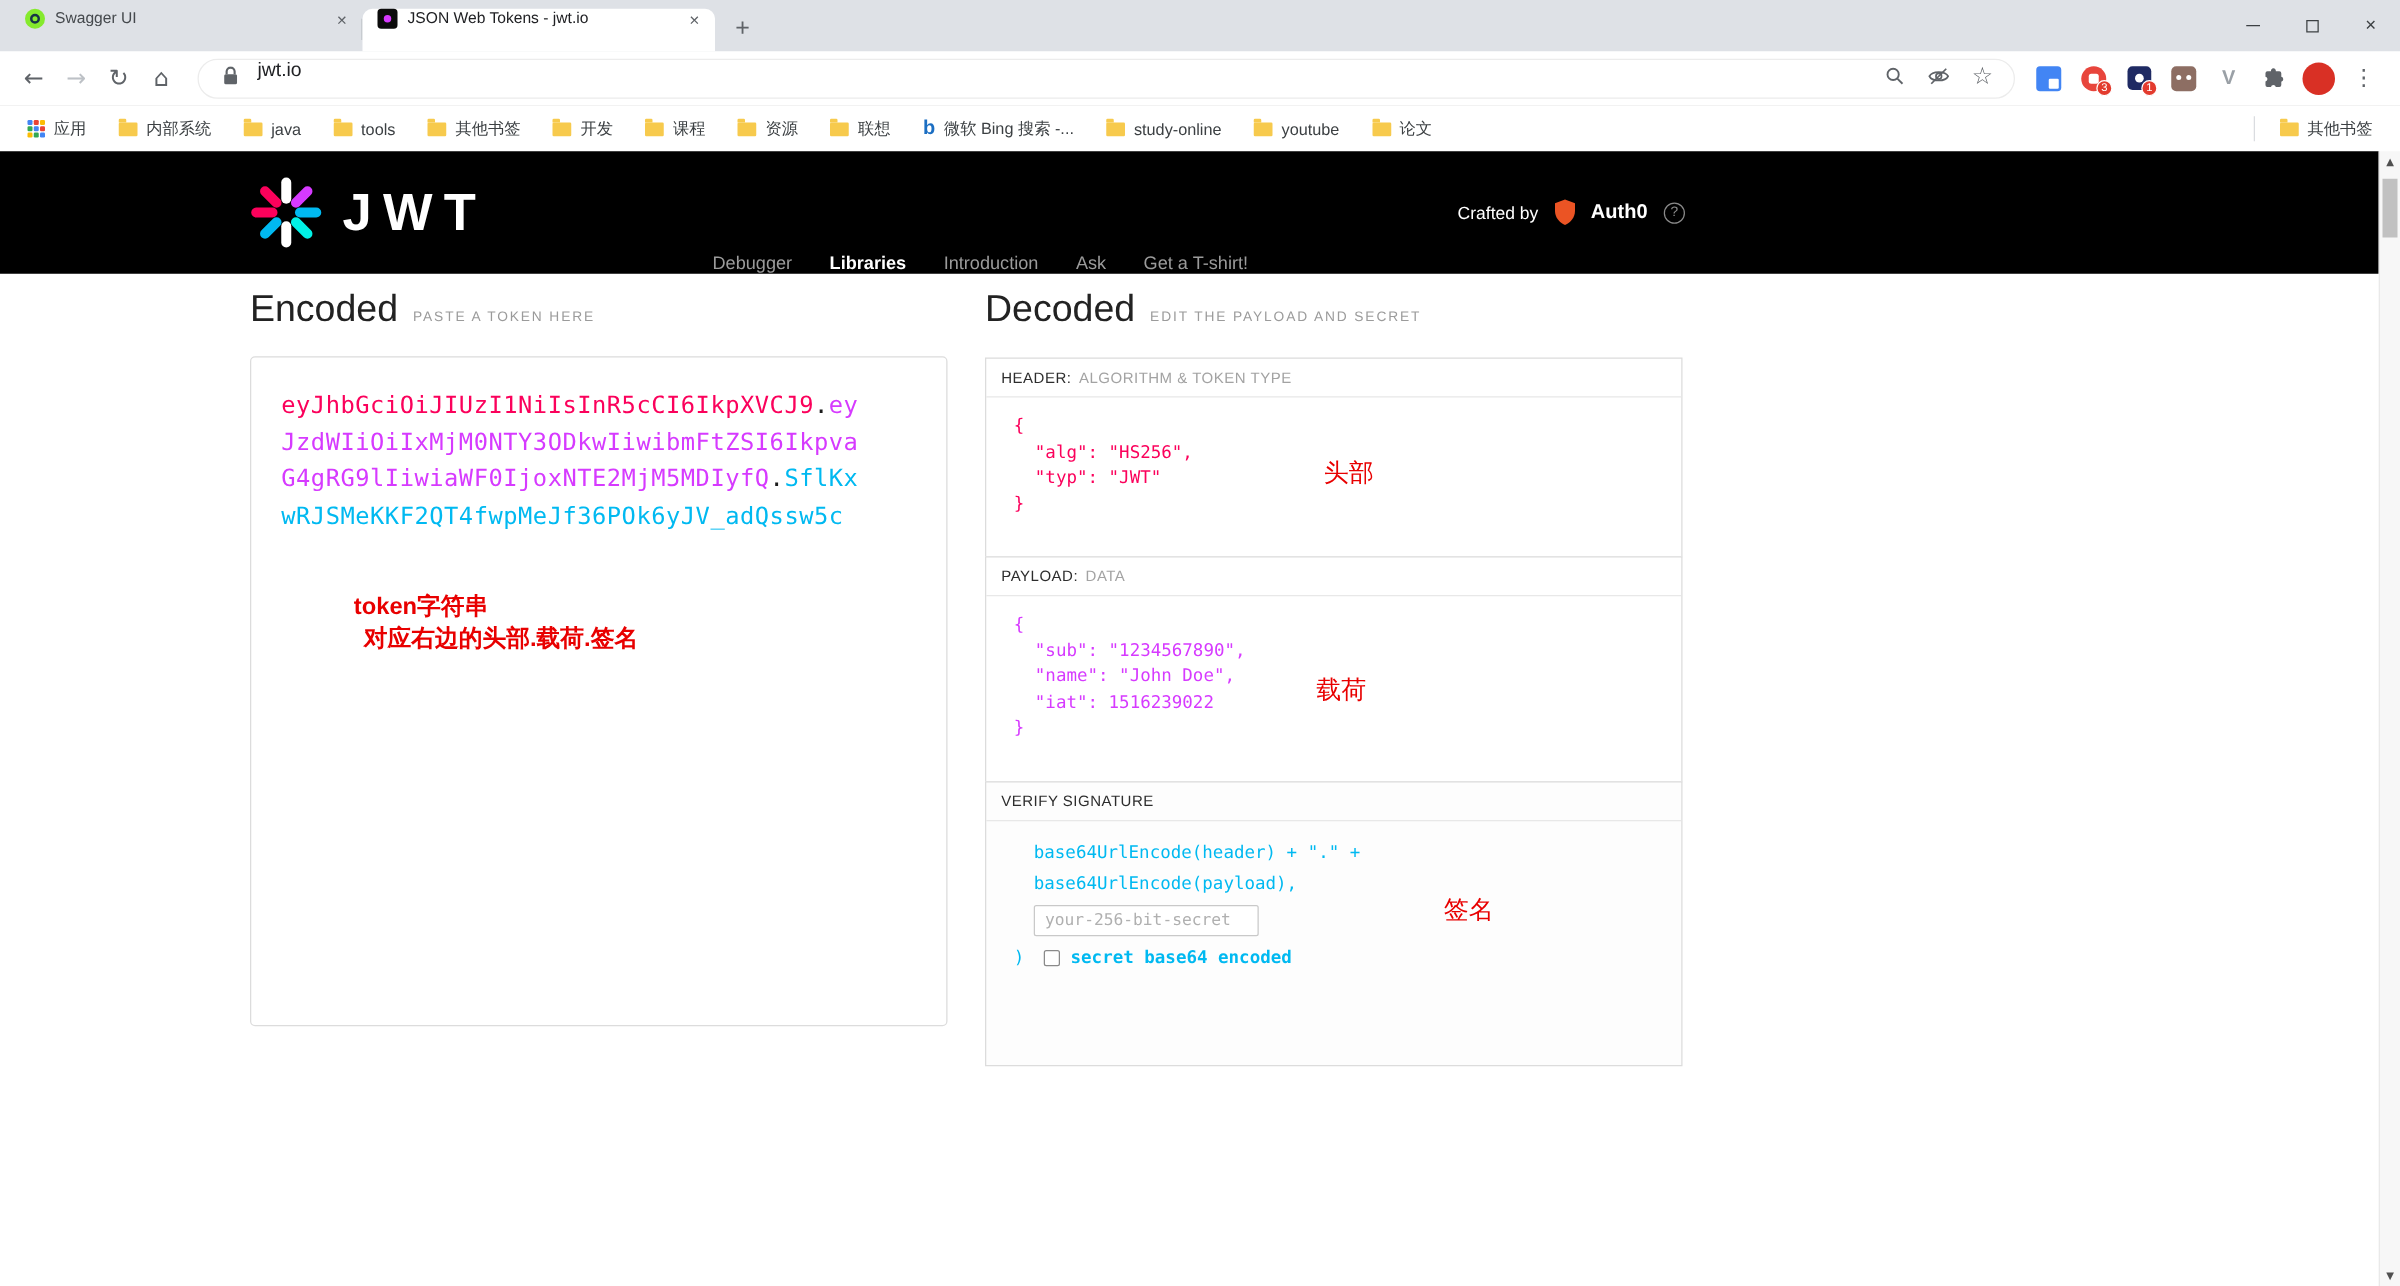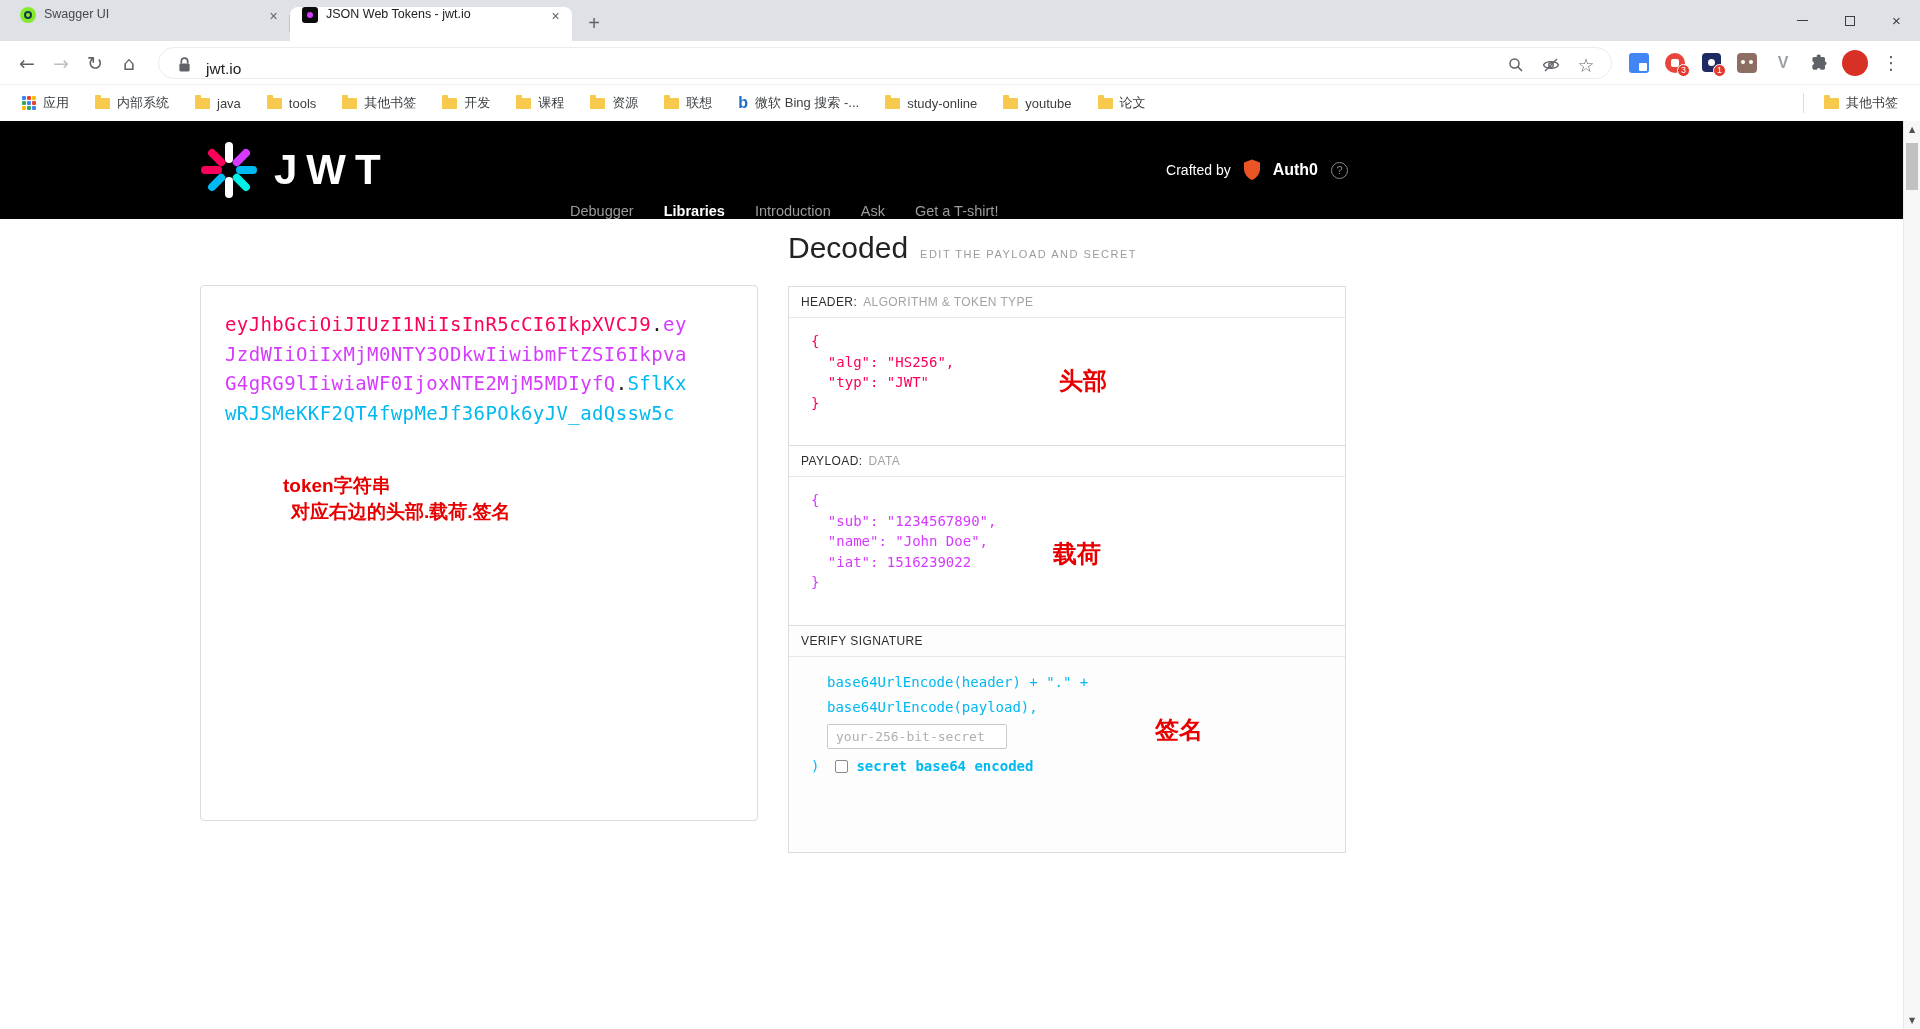--- a/index.html
+++ b/index.html
@@ -23,21 +23,21 @@
   .win-controls{position:absolute;right:0;top:0;height:41px;display:flex}
   .win-btn{width:47px;height:100%;display:flex;align-items:center;justify-content:center;color:#3c4043;font-size:15px}
   .min-glyph{width:11px;height:1px;background:#3c4043}
   .max-glyph{width:10px;height:10px;border:1px solid #3c4043}
 
   
   .toolbar{height:44px;background:#fff;display:flex;align-items:center;padding:0 10px;border-bottom:1px solid #f2f2f2}
   .nav-btn{width:34px;height:34px;display:flex;align-items:center;justify-content:center;font-size:19px;color:#5f6368;border-radius:50%;font-family:"DejaVu Sans",sans-serif}
   .nav-btn.disabled{color:#bdc1c6}
   .address-bar{flex:1;height:32px;margin:0 12px;border:1px solid #ececec;border-radius:16px;background:#fff;
-               display:flex;align-items:flex-end;padding:0 12px;gap:9px}
+               display:flex;align-items:flex-start;padding:0 12px;gap:9px}
   .url{font-size:15.5px;color:#202124}
   .ab-spacer{flex:1}
   .ab-icon{display:flex;align-items:center;justify-content:center;width:26px;height:26px}
   .star-glyph{font-size:19px;color:#5f6368;font-family:"DejaVu Sans",sans-serif}
   .ext-tray{display:flex;align-items:center;gap:6px;padding-right:4px}
   .ext{width:30px;height:30px;display:flex;align-items:center;justify-content:center;position:relative}
   .badge{position:absolute;right:0;bottom:1px;min-width:13px;height:13px;background:#e33b2e;color:#fff;font-size:9px;
          border-radius:7px;display:flex;align-items:center;justify-content:center;padding:0 2px;border:1px solid #fff}
   .ext-translate{width:20px;height:20px;background:#4285f4;border-radius:3px;position:relative}
   .ext-translate::after{content:"";position:absolute;right:2px;bottom:2px;width:8px;height:8px;background:#fff;border-radius:1px}
@@ -112,21 +112,21 @@
   .payload-box .dbox-body{color:var(--token-payload,#d63aff)}
   .signature-box{top:406px;height:228px;background:#fdfdfd}
   .signature-box .dbox-body{color:var(--token-signature,#00b9f1);line-height:24.5px}
   .sig-indent{margin-left:16px}
   .secret-input{display:block;margin:5px 0 5px 16px;width:180px;height:25px;border:1px solid #c9c9c9;border-radius:2px;
                 font-family:"DejaVu Sans Mono",monospace;font-size:13px;color:#777;padding:0 8px;outline:none;background:#fff}
   .secret-input::placeholder{color:#b0b0b0}
   .sig-last{display:flex;align-items:center;gap:8px}
   .sig-check{appearance:none;width:13px;height:13px;border:1px solid #8a8a8a;border-radius:2px;background:#fff;margin-left:8px}
   .sig-check-label{font-weight:700}
-  .ann{position:absolute;font-size:24px;font-weight:700;color:var(--annotation,#e80000)}
+  .ann{position:absolute;font-size:20px;font-weight:400;color:var(--annotation,#e80000)}
   .ann-header{left:270px;top:78px}
   .ann-payload{left:264px;top:92px}
   .ann-signature{left:366px;top:88px}
 
   
   .scrollbar{position:absolute;right:0;top:0;width:17px;height:908px;background:#f7f7f7;border-left:1px solid #e9e9e9}
   .sb-arrow{position:absolute;left:0;width:100%;height:17px;display:flex;align-items:center;justify-content:center;
             font-size:8px;color:#505050;font-family:"DejaVu Sans",sans-serif}
   .sb-up{top:0}.sb-down{bottom:0}
   .sb-thumb{position:absolute;left:2px;right:2px;top:22px;height:47px;background:#c1c1c1}
@@ -320,20 +320,23 @@
             <path d="M12 1.5l8 3v6.2c0 5.2-3.6 9.3-8 11.3-4.4-2-8-6.1-8-11.3V4.5z" fill="#eb5424"></path>
           </svg>
         <span class="auth0-name">Auth0</span>
         <span class="help-circle">?</span>
       </div>
     </div>
   </div>
 
   <div class="main-inner">
 
+    <div class="col-title encoded-title">
+      <span>Encoded</span><span class="sub">PASTE A TOKEN HERE</span>
+    </div>
     <div class="token-box">
       <div class="token-text"><span class="tok-h">eyJhbGciOiJIUzI1NiIsInR5cCI6IkpXVCJ9</span><span class="tok-dot">.</span><span class="tok-p">eyJzdWIiOiIxMjM0NTY3ODkwIiwibmFtZSI6IkpvaG4gRG9lIiwiaWF0IjoxNTE2MjM5MDIyfQ</span><span class="tok-dot">.</span><span class="tok-s">SflKxwRJSMeKKF2QT4fwpMeJf36POk6yJV_adQssw5c</span></div>
       <div class="token-annotation">
         <div class="l1">token字符串</div>
         <div class="l2">对应右边的头部.载荷.签名</div>
       </div>
     </div>
 
     <div class="col-title decoded-title">
       <span>Decoded</span><span class="sub">EDIT THE PAYLOAD AND SECRET</span>

